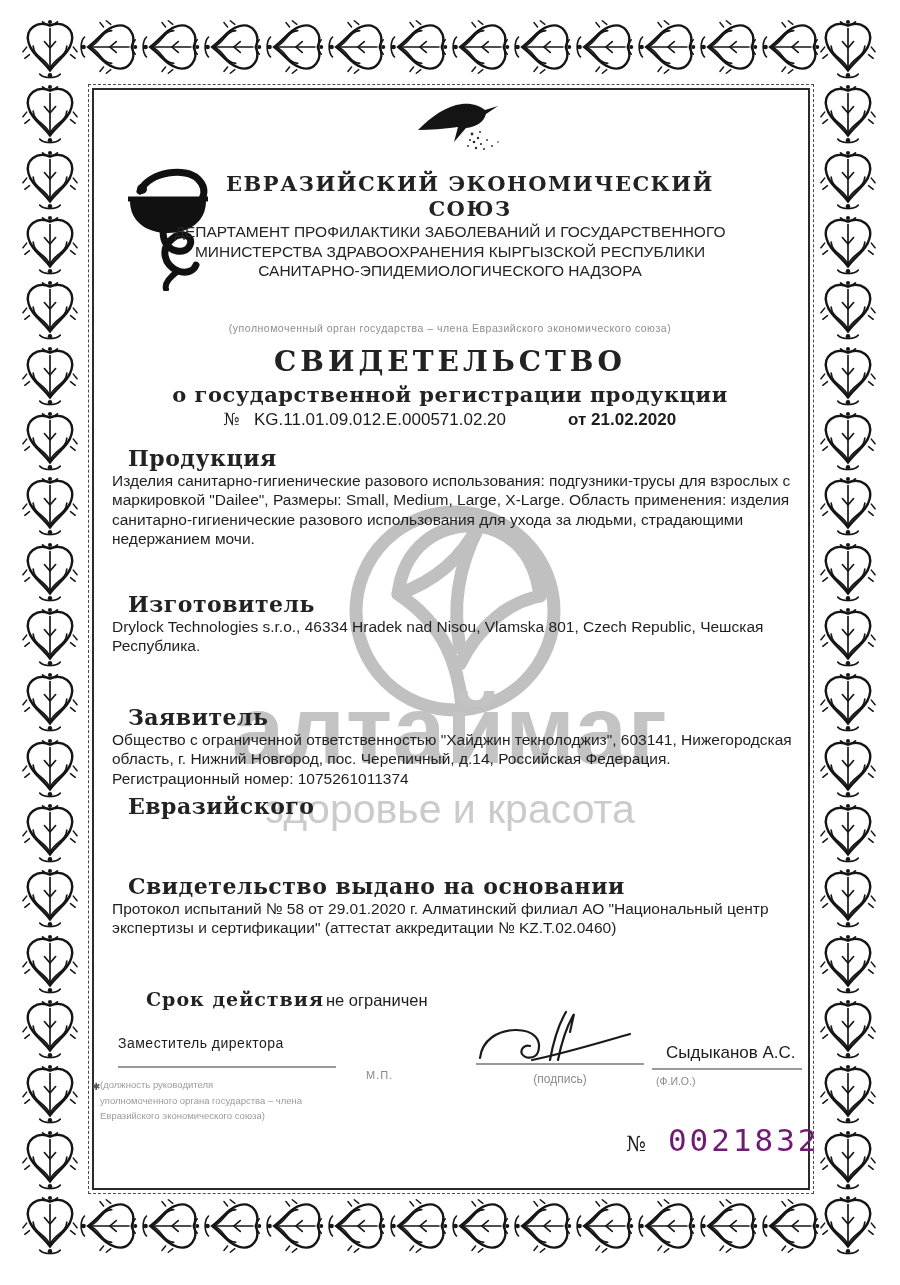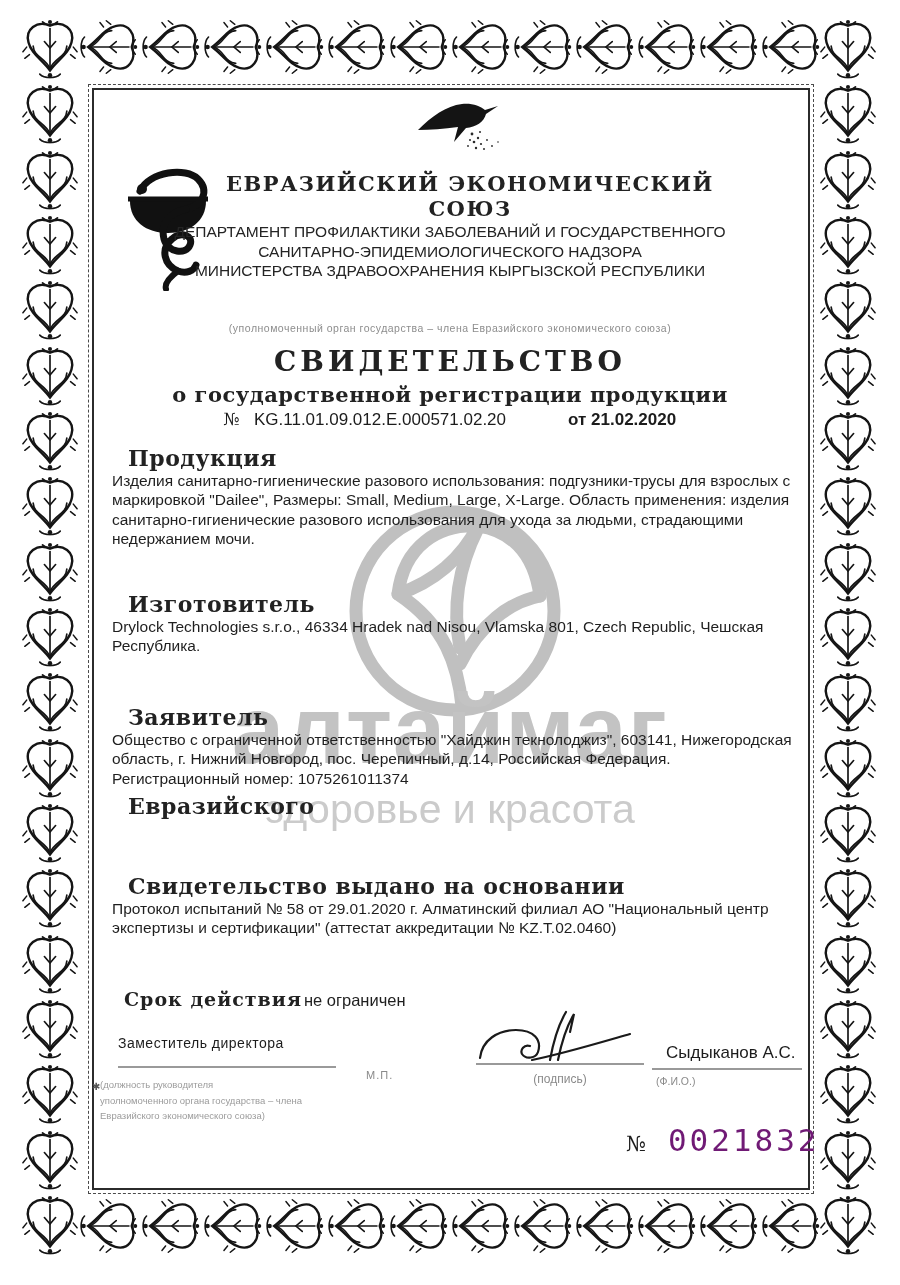--- a/index.html
+++ b/index.html
@@ -35,21 +35,21 @@
   .doc-title{left:90px;top:345px;width:720px;font-size:28px;letter-spacing:4px;}
   .doc-sub{left:90px;top:382px;width:720px;font-size:21px;letter-spacing:.5px;}
   .numrow{left:90px;top:409px;width:720px;display:flex;justify-content:center;align-items:baseline;
           font-size:17px;}
   .numrow .no{font-family:"DejaVu Serif",serif;margin-right:14px;}
   .numrow .dt{margin-left:62px;font-weight:bold;}
   .sec{left:112px;width:684px;font-size:15.5px;line-height:19.5px;}
   .sec .h{font-size:22px;margin-left:16px;letter-spacing:.5px;}
   .sec .b{white-space:pre-line;margin-top:2px;color:#1f1f1f;}
   .validity{left:124px;top:988px;display:flex;align-items:baseline;}
-  .validity .h{font-size:19px;letter-spacing:1px;}
+  .validity .h{font-size:19px;letter-spacing:1px;margin-left:22px;}
   .validity .v{font-size:16.5px;margin-left:2px;color:#1f1f1f;}
   .position{left:118px;top:1035px;font-size:14px;letter-spacing:.5px;}
   .posline{left:118px;top:1066px;width:218px;border-top:2px solid #9a9a9a;}
   .footnote{left:100px;top:1077px;width:260px;font-size:9.5px;line-height:15.5px;color:#9b9b9b;}
   .fmark{position:absolute;left:-8px;top:2px;font-size:10px;color:#555;}
   .mp{left:366px;top:1069px;font-size:11px;color:#8a8a8a;letter-spacing:1px;}
   .sig{left:462px;top:1008px;}
   .sigline{left:476px;top:1063px;width:168px;border-top:2px solid #999;}
   .sigcap{left:476px;top:1072px;width:168px;font-size:12px;color:#8a8a8a;}
   .name{left:666px;top:1043px;font-size:17px;}
@@ -320,22 +320,22 @@
         <path d="M20,28 C30,8 66,4 78,16 C90,28 82,44 66,46" stroke-width="7"></path>
         <path d="M66,46 C50,50 40,60 44,76 C48,90 66,92 70,82 C74,72 60,68 52,76 C40,86 44,102 58,108 C66,111 74,108 76,102" stroke-width="7"></path>
         <path d="M58,108 C50,114 44,120 46,126" stroke-width="6"></path>
       </g>
       <circle cx="22" cy="26" r="5" fill="#111"></circle>
     </svg>
 
     <div class="abs center serifb union-title">ЕВРАЗИЙСКИЙ ЭКОНОМИЧЕСКИЙ СОЮЗ</div>
     <div class="abs center dept">
       <div>ДЕПАРТАМЕНТ ПРОФИЛАКТИКИ ЗАБОЛЕВАНИЙ И ГОСУДАРСТВЕННОГО</div>
+      <div>МИНИСТЕРСТВА ЗДРАВООХРАНЕНИЯ КЫРГЫЗСКОЙ РЕСПУБЛИКИ</div>
       <div>САНИТАРНО-ЭПИДЕМИОЛОГИЧЕСКОГО НАДЗОРА</div>
-      <div>МИНИСТЕРСТВА ЗДРАВООХРАНЕНИЯ КЫРГЫЗСКОЙ РЕСПУБЛИКИ</div>
     </div>
     <div class="abs center authority">(уполномоченный орган государства – члена Евразийского экономического союза)</div>
 
     <div class="abs center serifb doc-title">СВИДЕТЕЛЬСТВО</div>
     <div class="abs center serifb doc-sub">о государственной регистрации продукции</div>
     <div class="abs numrow">
       <span class="no">№</span>
       <span>KG.11.01.09.012.Е.000571.02.20</span>
       <span class="dt"><span>от</span> <span>21.02.2020</span></span>
     </div>

